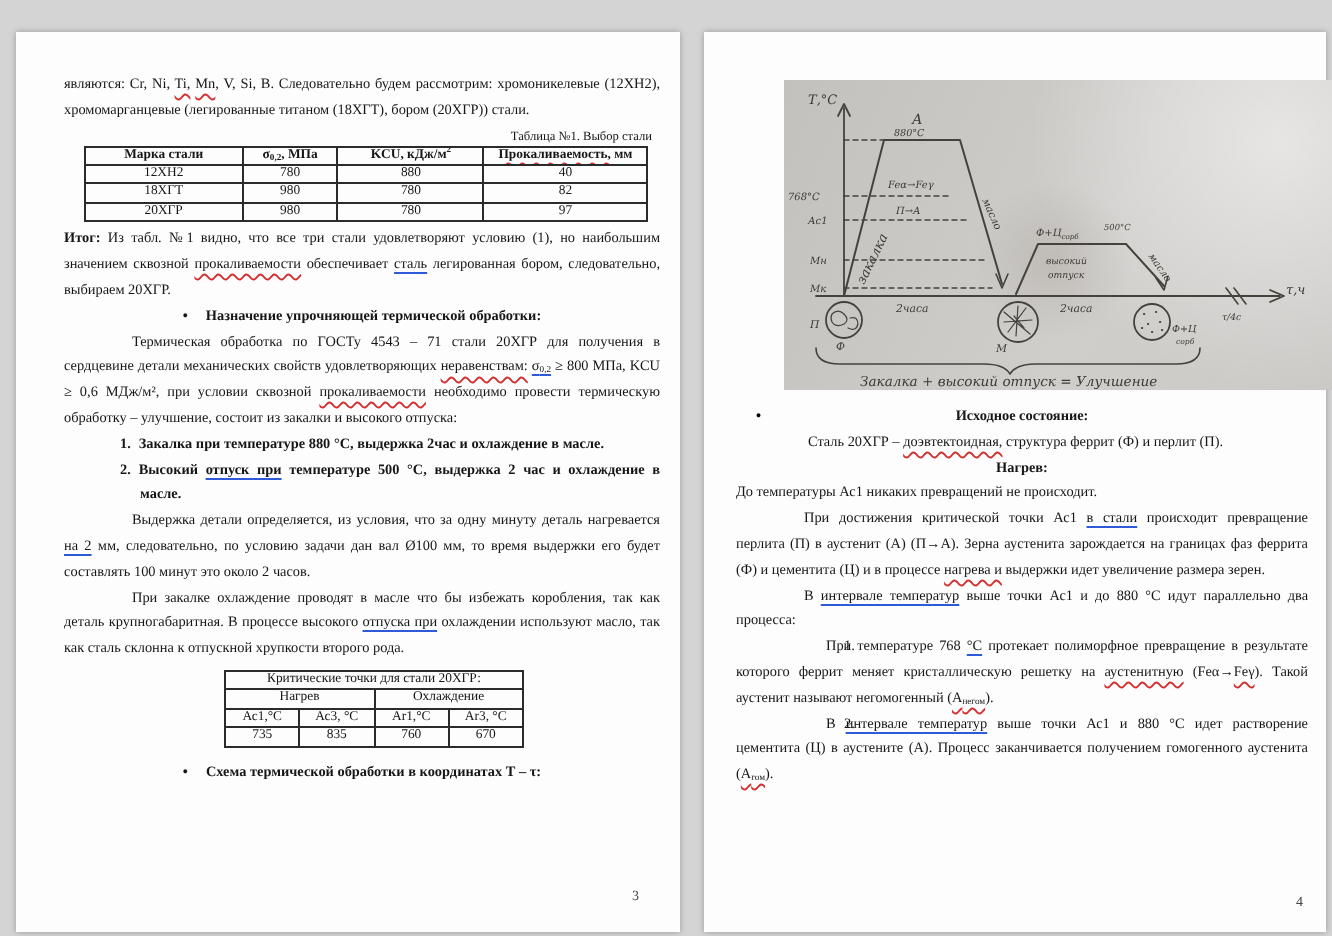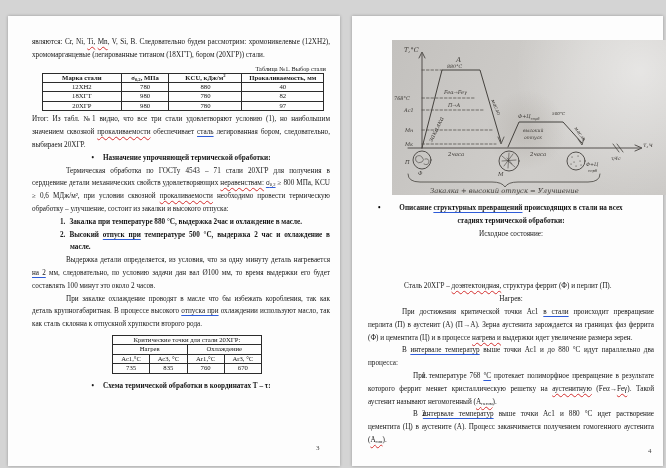--- a/index.html
+++ b/index.html
@@ -17,22 +17,22 @@
   #page2{left:352px;width:311px;}
 
   .content1{position:absolute;left:24px;top:20px;width:298px;}
   .content2{position:absolute;left:16px;top:186px;width:286px;}
 
   .body{
     font-size:7.2px;line-height:12.8px;color:#161616;
     text-align:justify;margin:0;
   }
   .ind{text-indent:34px;}
-  .ind2{text-indent:36px;margin-top:40px;}
-  .b{font-weight:normal;}
+  .ind2{text-indent:36px;}
+  .b{font-weight:bold;}
   .center{text-align:center;}
   .sq-red{
     text-decoration-line:underline;text-decoration-style:wavy;
     text-decoration-color:#d42f2f;text-decoration-thickness:1px;
     text-underline-offset:1.5px;
   }
   .sq-blue{
     text-decoration-line:underline;text-decoration-style:solid;
     text-decoration-color:#2d5bd8;text-decoration-thickness:1px;
     text-underline-offset:1.5px;
@@ -233,29 +233,29 @@
       <text class="ptext" x="194" y="126" font-size="4.8"><tspan>Ф+Ц</tspan><tspan x="196" dy="6" font-size="3.8">сорб</tspan></text>
 
       <path class="pencil" stroke-width="0.8" d="M16,134 Q16,142 28,142 L100,142 Q110,142 113,147 Q116,142 126,142 L196,142 Q208,142 208,134"></path>
       <text class="ptext" x="38" y="153" font-size="6.8">Закалка + высокий отпуск = Улучшение</text>
     </svg>
   </div>
 
   <div class="content2">
     <div class="h2wrap">
       <span class="bullet">•</span>
-      <p class="hcenter"><span>Описание </span><span class="sq-blue">структурных превращений</span><span> происходящих в стали на всех стадиях термической обработки:</span></p>
     </div>
 
     <p class="body b center">Исходное состояние:</p>
 
     <p class="body ind2"><span>Сталь 20ХГР – </span><span class="sq-red">доэвтектоидная,</span><span> структура феррит (Ф) и перлит (П).</span></p>
 
     <p class="body b center">Нагрев:</p>
 
+    <p class="body">До температуры Ас1 никаких превращений не происходит.</p>
 
     <p class="body ind"><span>При достижения критической точки Ас1 </span><span class="sq-blue">в стали</span><span> происходит превращение перлита (П) в аустенит (А) (П→А). Зерна аустенита зарождается на границах фаз феррита (Ф) и цементита (Ц) и в процессе </span><span class="sq-red">нагрева и</span><span> выдержки идет увеличение  размера зерен.</span></p>
 
     <p class="body ind"><span>В </span><span class="sq-blue">интервале температур</span><span> выше точки Ас1 и до 880 °С  идут параллельно два процесса:</span></p>
 
     <p class="body" style="text-indent:27px"><span class="num2">1.</span><span>При температуре 768 </span><span class="sq-blue">°С</span><span> протекает полиморфное превращение в результате которого феррит меняет кристаллическую решетку на </span><span class="sq-red">аустенитную</span><span> (Feα→</span><span class="sq-red">Feγ</span><span>). Такой аустенит называют негомогенный (</span><span class="sq-red"><span>А</span><sub class="small">негом</sub></span><span>).</span></p>
 
     <p class="body" style="text-indent:27px"><span class="num2">2.</span><span>В </span><span class="sq-blue">интервале температур</span><span> выше точки Ас1 и 880 °С идет растворение цементита (Ц) в аустените (А). Процесс заканчивается получением гомогенного аустенита (</span><span class="sq-red"><span>А</span><sub class="small">гом</sub></span><span>).</span></p>
   </div>
 

